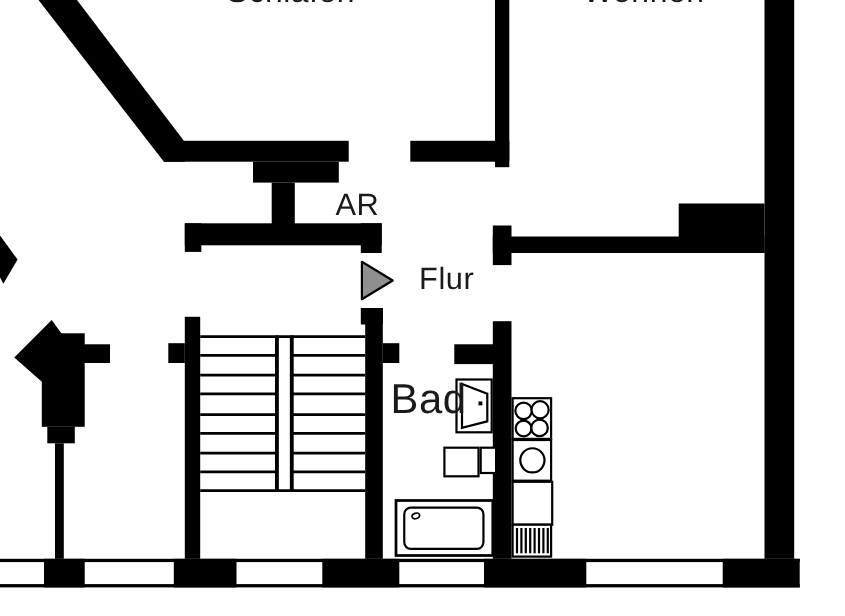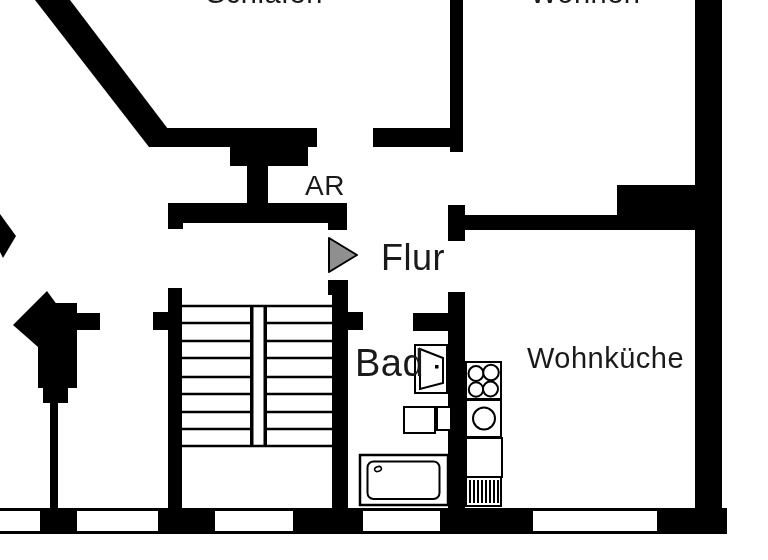--- a/index.html
+++ b/index.html
@@ -20,21 +20,21 @@
   .room-label{
     position:absolute;
     color:var(--text);
     line-height:1;
     white-space:nowrap;
     letter-spacing:0.5px;
   }
   .lbl-schlafen{left:206px;top:-21px;font-size:29px;}
   .lbl-wohnen{left:530px;top:-21px;font-size:29px;}
   .lbl-ar{left:305px;top:172px;font-size:28px;}
-  .lbl-flur{left:381px;top:240px;font-size:36px;}
+  .lbl-flur{left:381px;top:240px;font-size:28px;}
   .lbl-bad{left:355px;top:344px;font-size:38px;}
   .lbl-wohnkueche{left:527px;top:344px;font-size:29px;}
   .wall{fill:var(--wall);stroke:none;}
   .fix{fill:#ffffff;stroke:#000000;stroke-width:2;}
   .hatch{stroke:#000000;stroke-width:2;}
   .tread{stroke:#000000;stroke-width:2.5;}
 </style>
 </head>
 <body>
 
@@ -157,15 +157,14 @@
         <line class="hatch" x1="498" y1="480" x2="498" y2="503"></line>
       </g>
     </g>
   </svg>
 
   <div class="room-label lbl-schlafen">Schlafen</div>
   <div class="room-label lbl-wohnen">Wohnen</div>
   <div class="room-label lbl-ar">AR</div>
   <div class="room-label lbl-flur">Flur</div>
   <div class="room-label lbl-bad">Bad</div>
-  <div class="room-label lbl-wohnkueche">Wohnküche</div>
 
 </div>
 
 </body></html>

